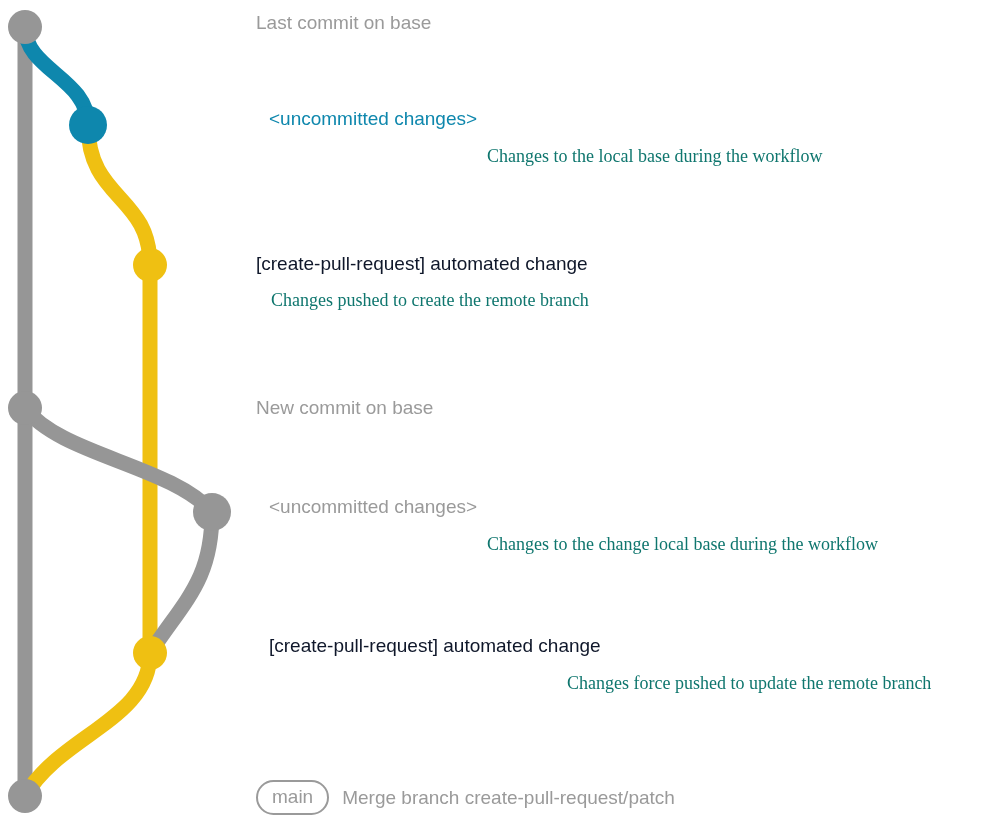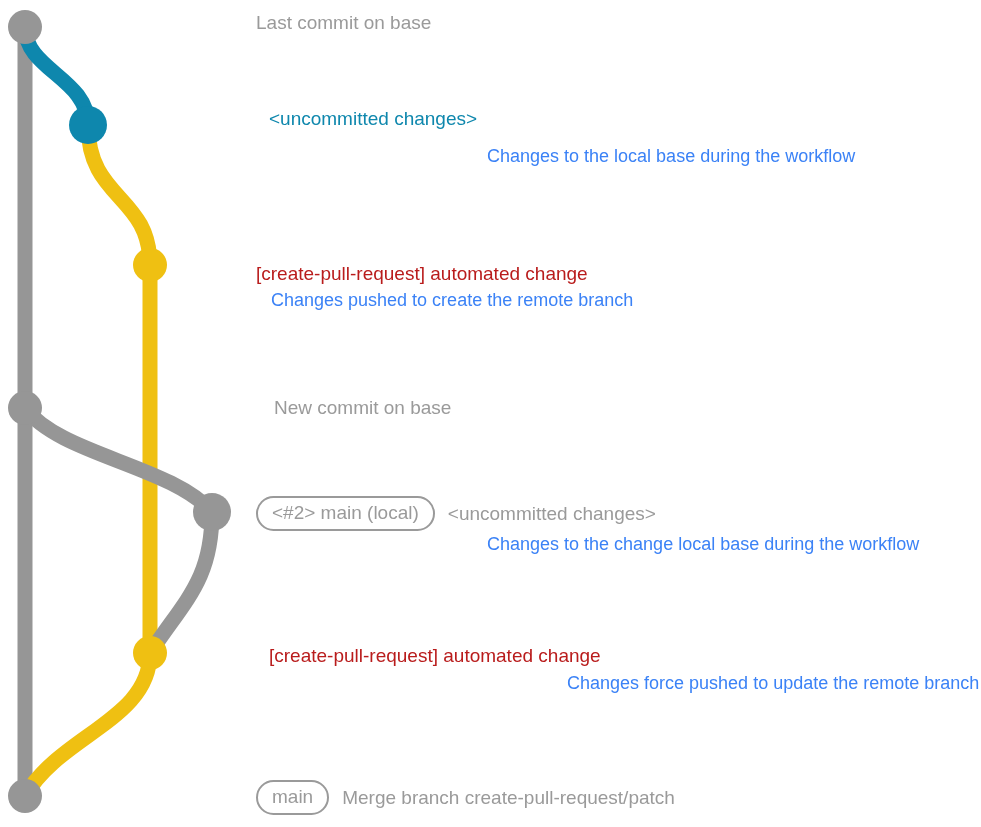--- a/index.html
+++ b/index.html
@@ -28,28 +28,28 @@
     margin-left:13px;
   }
   .plain-subject{
     font-size:19px;
     line-height:22px;
     white-space:nowrap;
     font-family:"Liberation Sans",sans-serif;
   }
   .desc{
     position:absolute;
-    font-family:Liberation Sans, sans-serif;
+    font-family:Liberation Serif, serif;
     font-size:18px;
     line-height:20px;
-    color:#3b82f6;
+    color:#0f766e;
     white-space:nowrap;
   }
   .c-blue{color:#0e87ad;}
-  .c-yellow{color:#b91c1c;margin-top:10px;}
+  .c-yellow{color:#0f172a;}
   .c-gray{color:#9a9a9a;text-align:right;}
 </style>
 </head>
 <body>
 
 <svg id="graph" viewBox="0 0 981 827" xmlns="http://www.w3.org/2000/svg">
 
   <path d="M25,27 L25,796" stroke="#969696" stroke-width="15" fill="none" stroke-linecap="round"></path>
 
   <path d="M25,27 C25,70 88,78 88,125" stroke="#0e87ad" stroke-width="15" fill="none" stroke-linecap="round"></path>
@@ -80,26 +80,25 @@
 <div class="row" style="left:256px; top:108px;">
   <span class="subject c-blue">&lt;uncommitted changes&gt;</span>
 </div>
 <div class="desc" style="left:487px; top:146px;">Changes to the local base during the workflow</div>
 
 <div class="row" style="left:256px; top:253px;">
   <span class="plain-subject c-yellow">[create-pull-request] automated change</span>
 </div>
 <div class="desc" style="left:271px; top:290px;">Changes pushed to create the remote branch</div>
 
-<div class="row" style="left:256px; top:397px;margin-left:18px;">
+<div class="row" style="left:256px; top:397px;">
   <span class="plain-subject c-gray">New commit on base</span>
 </div>
 
 <div class="row" style="left:256px; top:496px;">
-  <span class="badge c-gray">&lt;#2&gt; main (local)</span>
   <span class="subject c-gray">&lt;uncommitted changes&gt;</span>
 </div>
 <div class="desc" style="left:487px; top:534px;">Changes to the change local base during the workflow</div>
 
 <div class="row" style="left:256px; top:635px;">
   <span class="subject c-yellow">[create-pull-request] automated change</span>
 </div>
 <div class="desc" style="left:567px; top:673px;">Changes force pushed to update the remote branch</div>
 
 <div class="row" style="left:256px; top:780px;">

